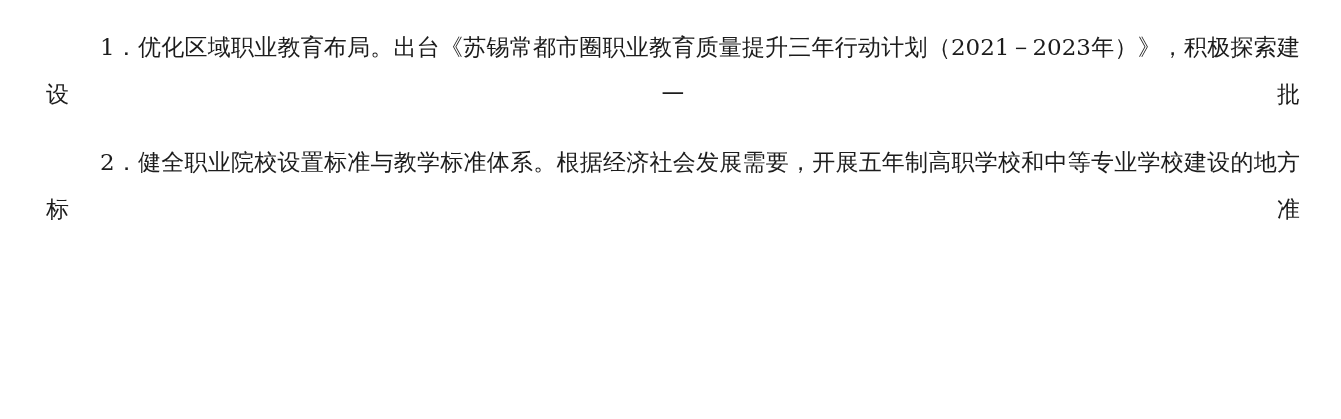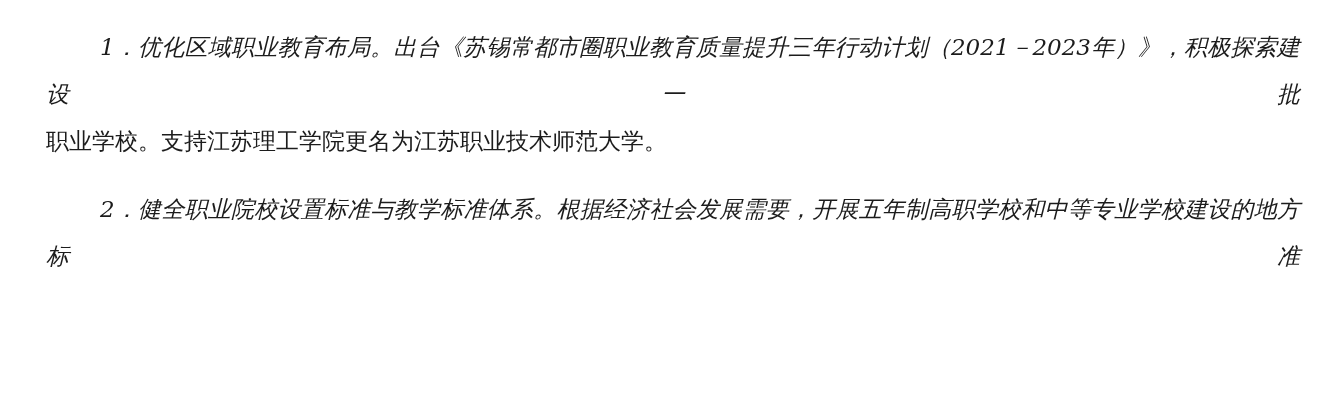--- a/index.html
+++ b/index.html
@@ -32,32 +32,31 @@
     line-height: 47px;
     white-space: nowrap;
   }
   
   .line.fill {
     white-space: normal;
     text-align: justify;
     text-align-last: justify;
     text-justify: inter-character;
   }
-  .indent { text-indent: 54px; font-style: italic; }
+  .indent { text-indent: 54px; }
 </style>
 </head>
 <body>
 
 <div class="page" style="--page-bg: #ffffff; --text-color: #1c1c1c; --underline-color: #f22613;">
   <div class="doc">
 
 
     <div class="para para-1">
       <span class="line fill indent">1．优化区域职业教育布局。出台《苏锡常都市圈职业教育质量提升三年行动计划（2021－2023年）》，积极探索建设一批</span>
-      <span class="line">职业学校。支持江苏理工学院更名为江苏职业技术师范大学。</span>
     </div>
 
     <div class="para para-2">
       <span class="line fill indent">2．健全职业院校设置标准与教学标准体系。根据经济社会发展需要，开展五年制高职学校和中等专业学校建设的地方标准</span>
 
     </div>
 
   </div>
 </div>
 

